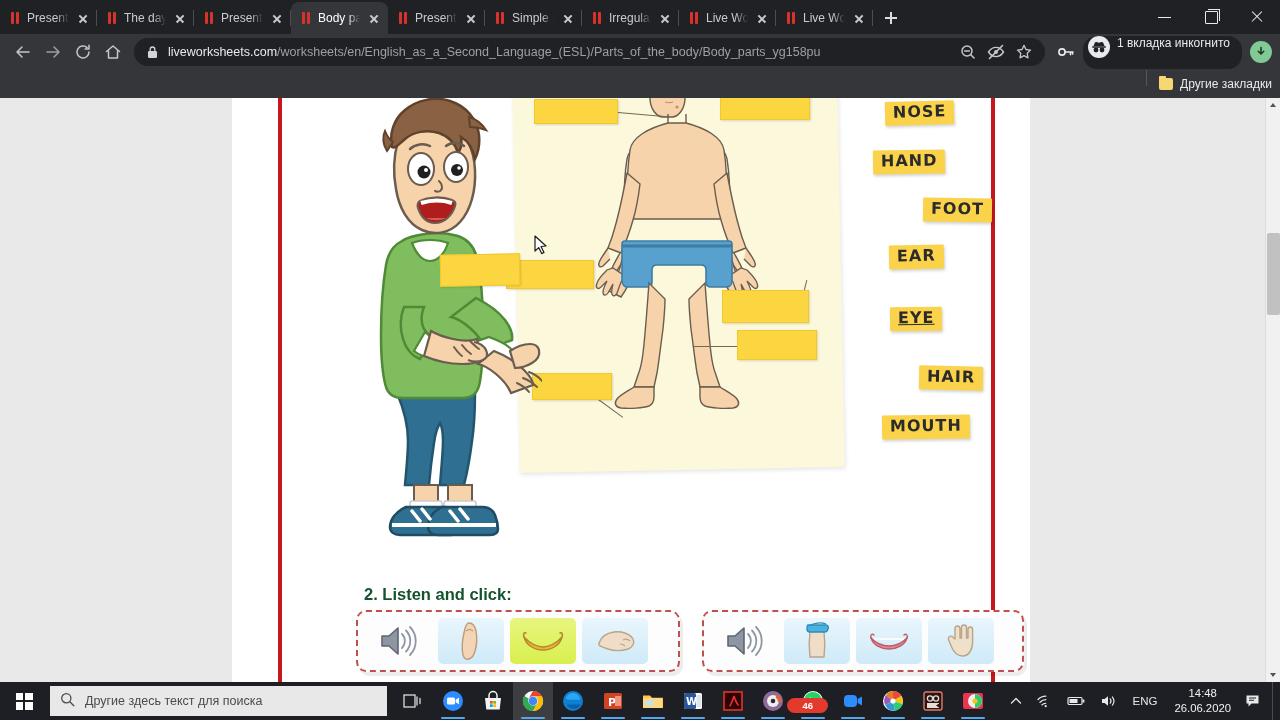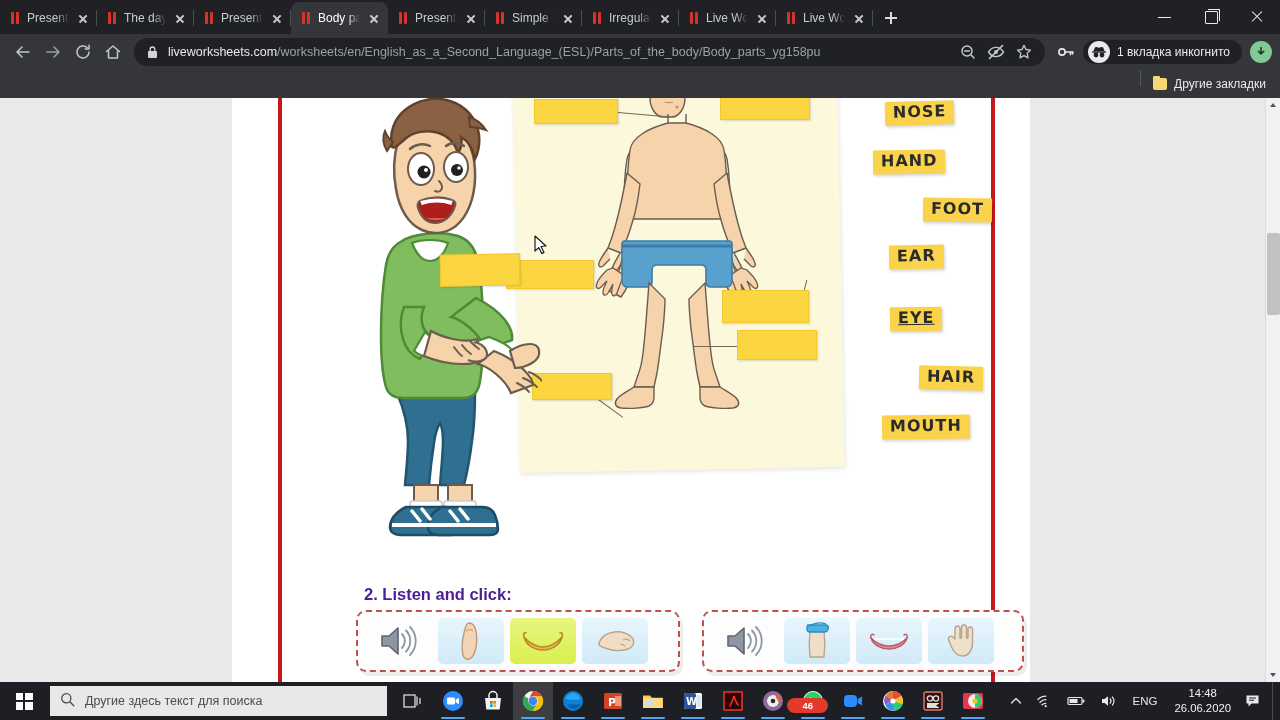--- a/index.html
+++ b/index.html
@@ -100,37 +100,37 @@
   .url {
     flex: 1 1 auto; font-size: 12.5px; color: #9aa0a6; white-space: nowrap;
     overflow: hidden; text-overflow: clip;
   }
   .url b { color: #e8eaed; font-weight: 400; }
   .omni-icons { flex: 0 0 auto; display: flex; align-items: center; gap: 2px; padding-right: 4px; }
   .oi { width: 26px; height: 26px; position: relative; }
 
   .tb-right { flex: 0 0 auto; display: flex; align-items: center; gap: 2px; }
   .incognito-pill {
-    display: flex; align-items: center; gap: 7px; height: 24px;
+    display: flex; gap: 7px; height: 33px;
     background: #202124; border-radius: 14px; padding: 0 12px 0 5px;
     color: #e8eaed; font-size: 12px; white-space: nowrap;
   }
   .spy-avatar {
     width: 22px; height: 22px; border-radius: 50%; background: #e8eaed;
     display: flex; align-items: center; justify-content: center; flex: 0 0 auto;
   }
   .dl-badge {
     width: 22px; height: 22px; border-radius: 50%; background: #81c995;
     display: flex; align-items: center; justify-content: center; margin-left: 6px;
   }
 
   .bookmarks {
     position: absolute; top: 70px; left: 0; width: 1280px; height: 28px;
     background: #35363a; display: flex; justify-content: flex-end;
-    padding-right: 14px;
+    padding-right: 8px;
   }
   .bm-divider { width: 1px; height: 16px; background: #55585c; margin-right: 12px; }
   .bm-item { display: flex; align-items: center; gap: 7px; color: #e8eaed; font-size: 12px; }
   .folder-icon {
     width: 14px; height: 12px; background: #f7d774; border-radius: 1px 2px 2px 2px;
     position: relative;
   }
   .folder-icon::before {
     content: ""; position: absolute; left: 0; top: -2.5px; width: 7px; height: 3px;
     background: #f7d774; border-radius: 1px 1px 0 0;
@@ -175,21 +175,21 @@
   .chip {
     position: absolute; background: #fbd34b; color: #2b2b2b;
     font-family: "DejaVu Sans", sans-serif; font-weight: 700; font-size: 16px;
     letter-spacing: 1px; padding: 3px 8px 4px; border-radius: 1px;
     box-shadow: 1px 2px 3px rgba(0,0,0,.17);
     white-space: nowrap; line-height: 1.05;
   }
 
   
   .sec2-title {
-    position: absolute; left: 82px; top: 487px; color: #4c1d95;
+    position: absolute; left: 82px; top: 487px; color: #14532d;
     font-size: 16.5px; font-weight: 700; white-space: nowrap;
   }
   .exgroup {
     position: absolute; top: 512px; height: 62px; border: 2px dashed #c0504d;
     border-radius: 10px; background: #fdfdfd; display: flex; align-items: center;
     gap: 6px; padding: 0 8px; box-shadow: 3px 4px 0 rgba(0,0,0,.07);
   }
   .exgroup.g1 { left: 74px; width: 324px; }
   .exgroup.g2 { left: 420px; width: 322px; }
   .exitem {

